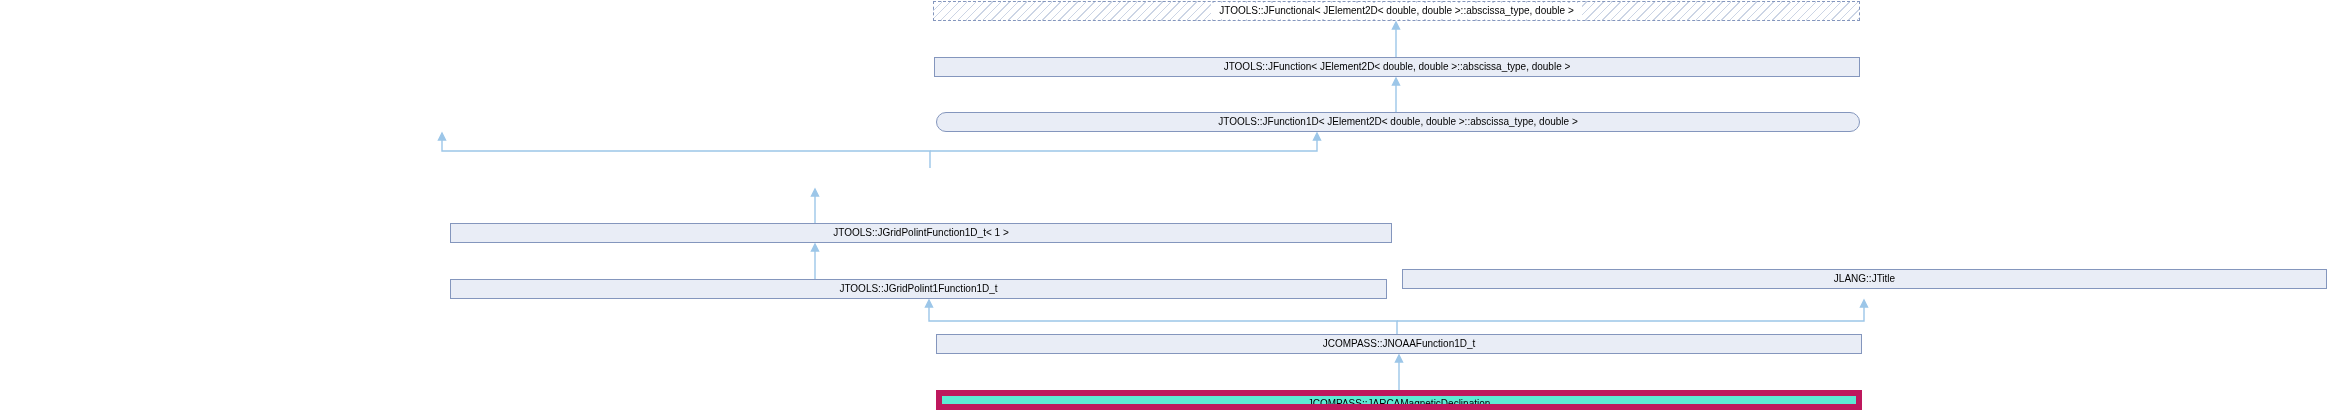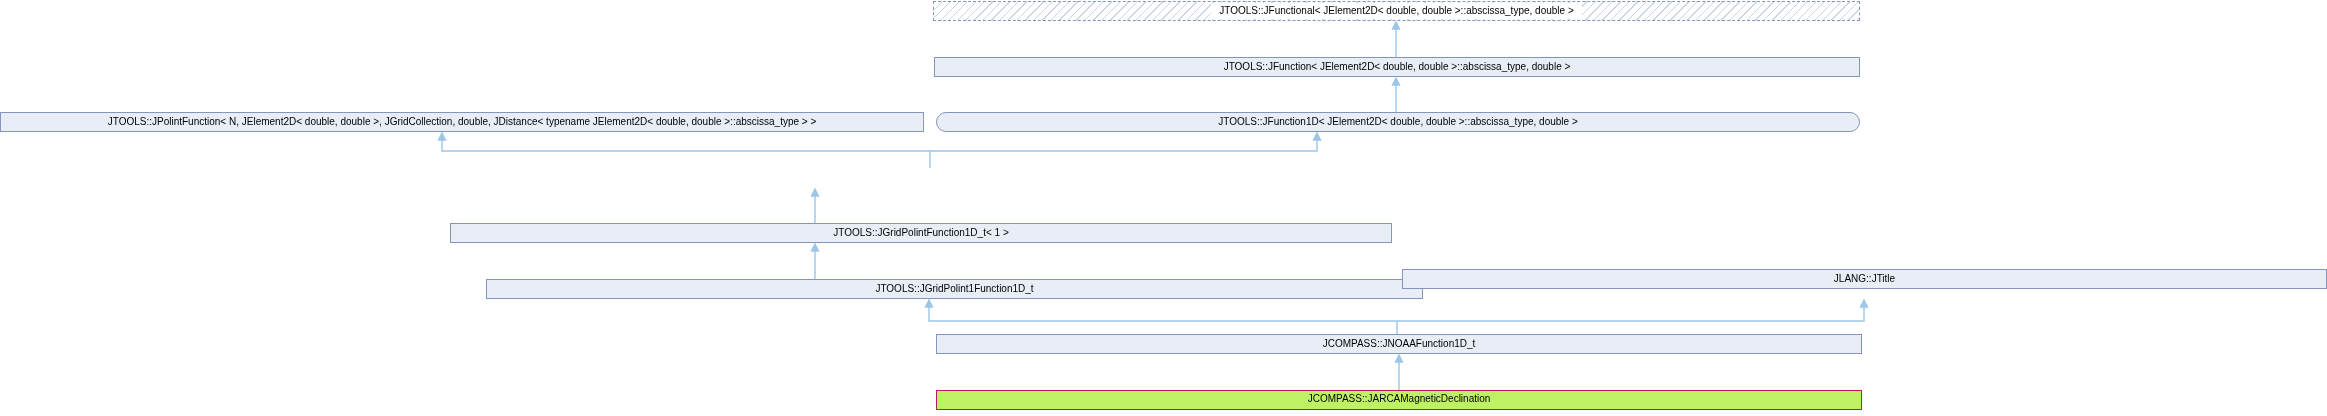--- a/index.html
+++ b/index.html
@@ -31,22 +31,22 @@
     border: 1px solid #8496bd;
     color: #000000;
     font-size: 10px;
     line-height: 18px;
     text-align: center;
     white-space: nowrap;
     overflow: hidden;
     cursor: pointer;
   }
   .node.main {
-    background: #bef264;
-    border: 1px solid #be185d;
+    background: #5eead4;
+    border: 6px solid #be185d;
     line-height: 16px;
     cursor: default;
   }
   .node.template-dashed {
     background: repeating-linear-gradient(
       135deg,
       #ffffff 0px, #ffffff 5px,
       #ccd5e5 5px, #ccd5e5 6px
     );
     border: 1px dashed #8496bd;
@@ -116,34 +116,31 @@
   </svg>
 
   <div class="node template-dashed" style="left:933px; top:1px; width:927px;">
     <span class="label-bg">JTOOLS::JFunctional&lt; JElement2D&lt; double, double &gt;::abscissa_type, double &gt;</span>
   </div>
 
   <div class="node" style="left:934px; top:57px; width:926px;">
     <span>JTOOLS::JFunction&lt; JElement2D&lt; double, double &gt;::abscissa_type, double &gt;</span>
   </div>
 
-  <div class="node" style="left:0px; top:112px; width:924px;">
-    <span>JTOOLS::JPolintFunction&lt; N, JElement2D&lt; double, double &gt;, JGridCollection, double, JDistance&lt; typename JElement2D&lt; double, double &gt;::abscissa_type &gt; &gt;</span>
-  </div>
 
   <div class="node" style="left:936px; top:112px; width:924px;border-radius:10px;">
     <span>JTOOLS::JFunction1D&lt; JElement2D&lt; double, double &gt;::abscissa_type, double &gt;</span>
   </div>
 
 
   <div class="node" style="left:450px; top:223px; width:942px;">
     <span>JTOOLS::JGridPolintFunction1D_t&lt; 1 &gt;</span>
   </div>
 
-  <div class="node" style="left:450px; top:279px; width:937px;margin-left:36px;">
+  <div class="node" style="left:450px; top:279px; width:937px;">
     <span>JTOOLS::JGridPolint1Function1D_t</span>
   </div>
 
   <div class="node" style="left:1402px; top:269px; width:925px;">
     <span>JLANG::JTitle</span>
   </div>
 
   <div class="node" style="left:936px; top:334px; width:926px;">
     <span>JCOMPASS::JNOAAFunction1D_t</span>
   </div>

